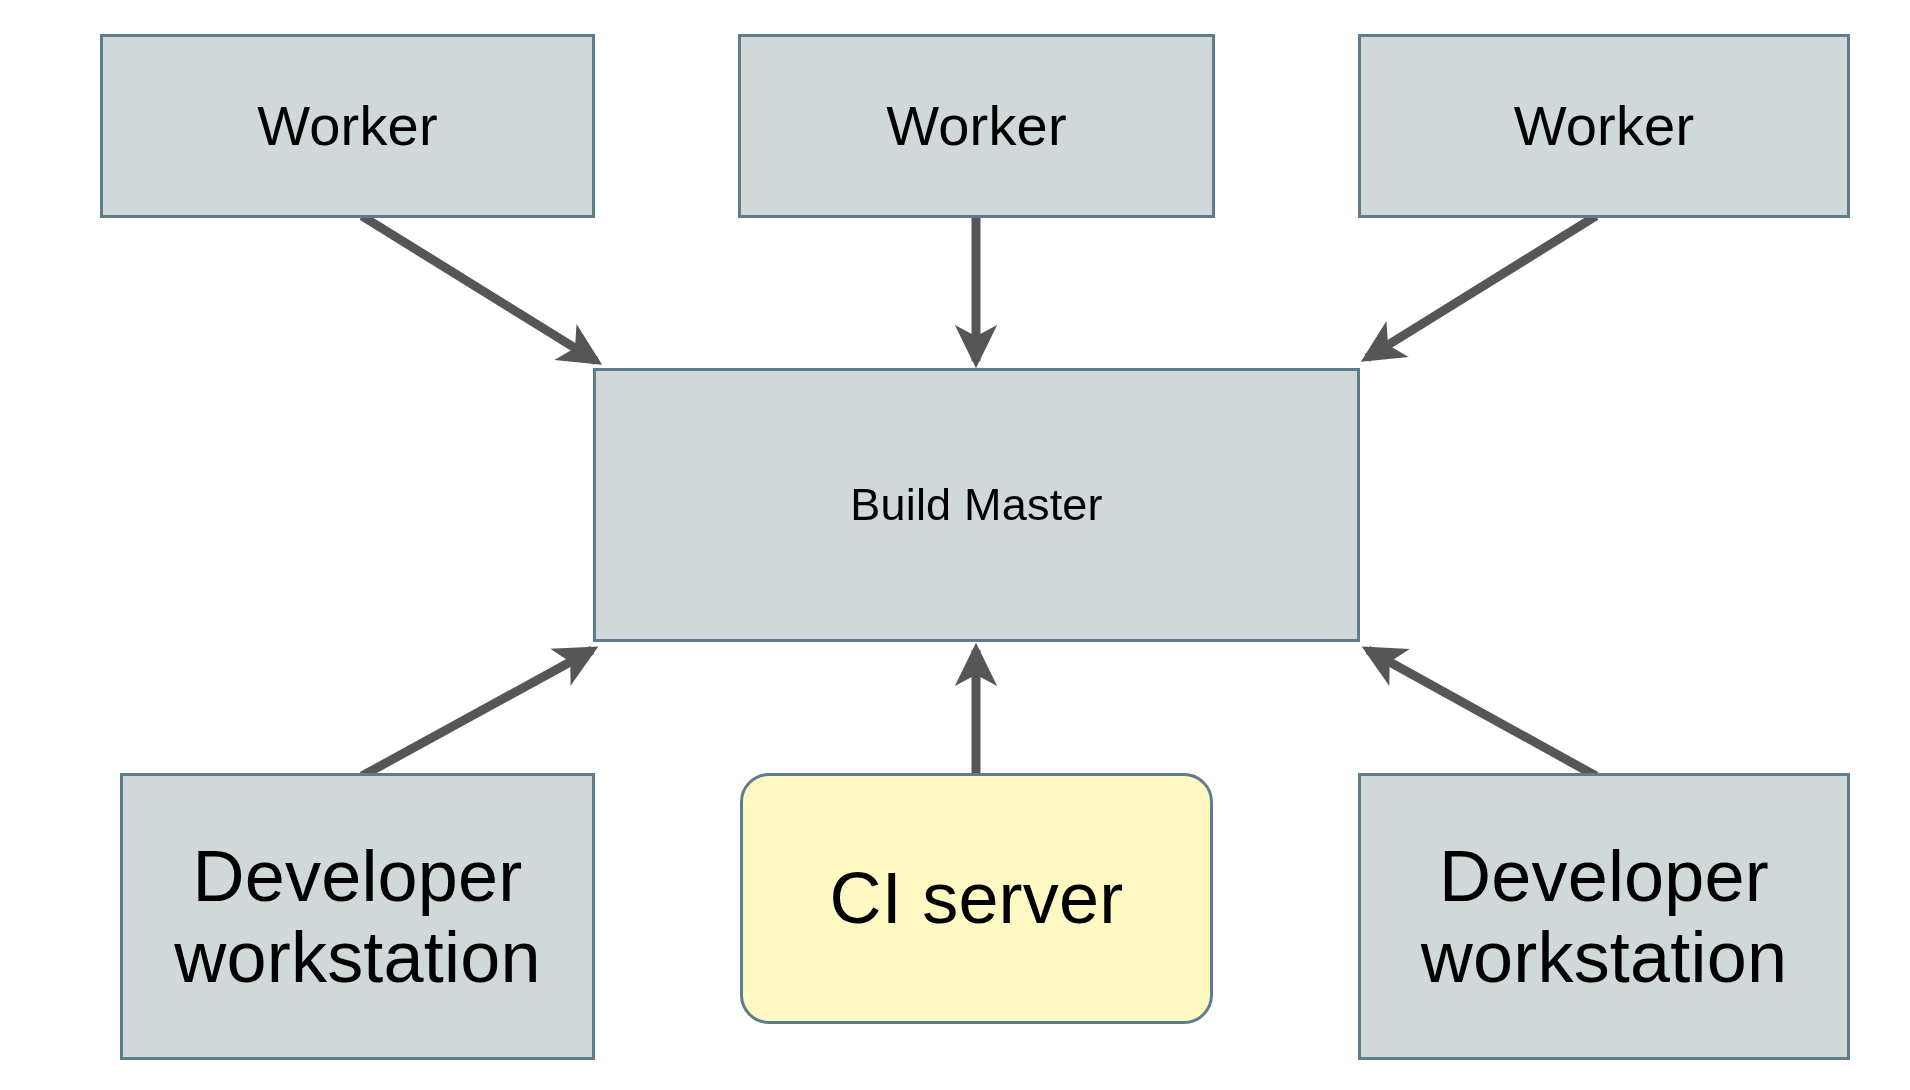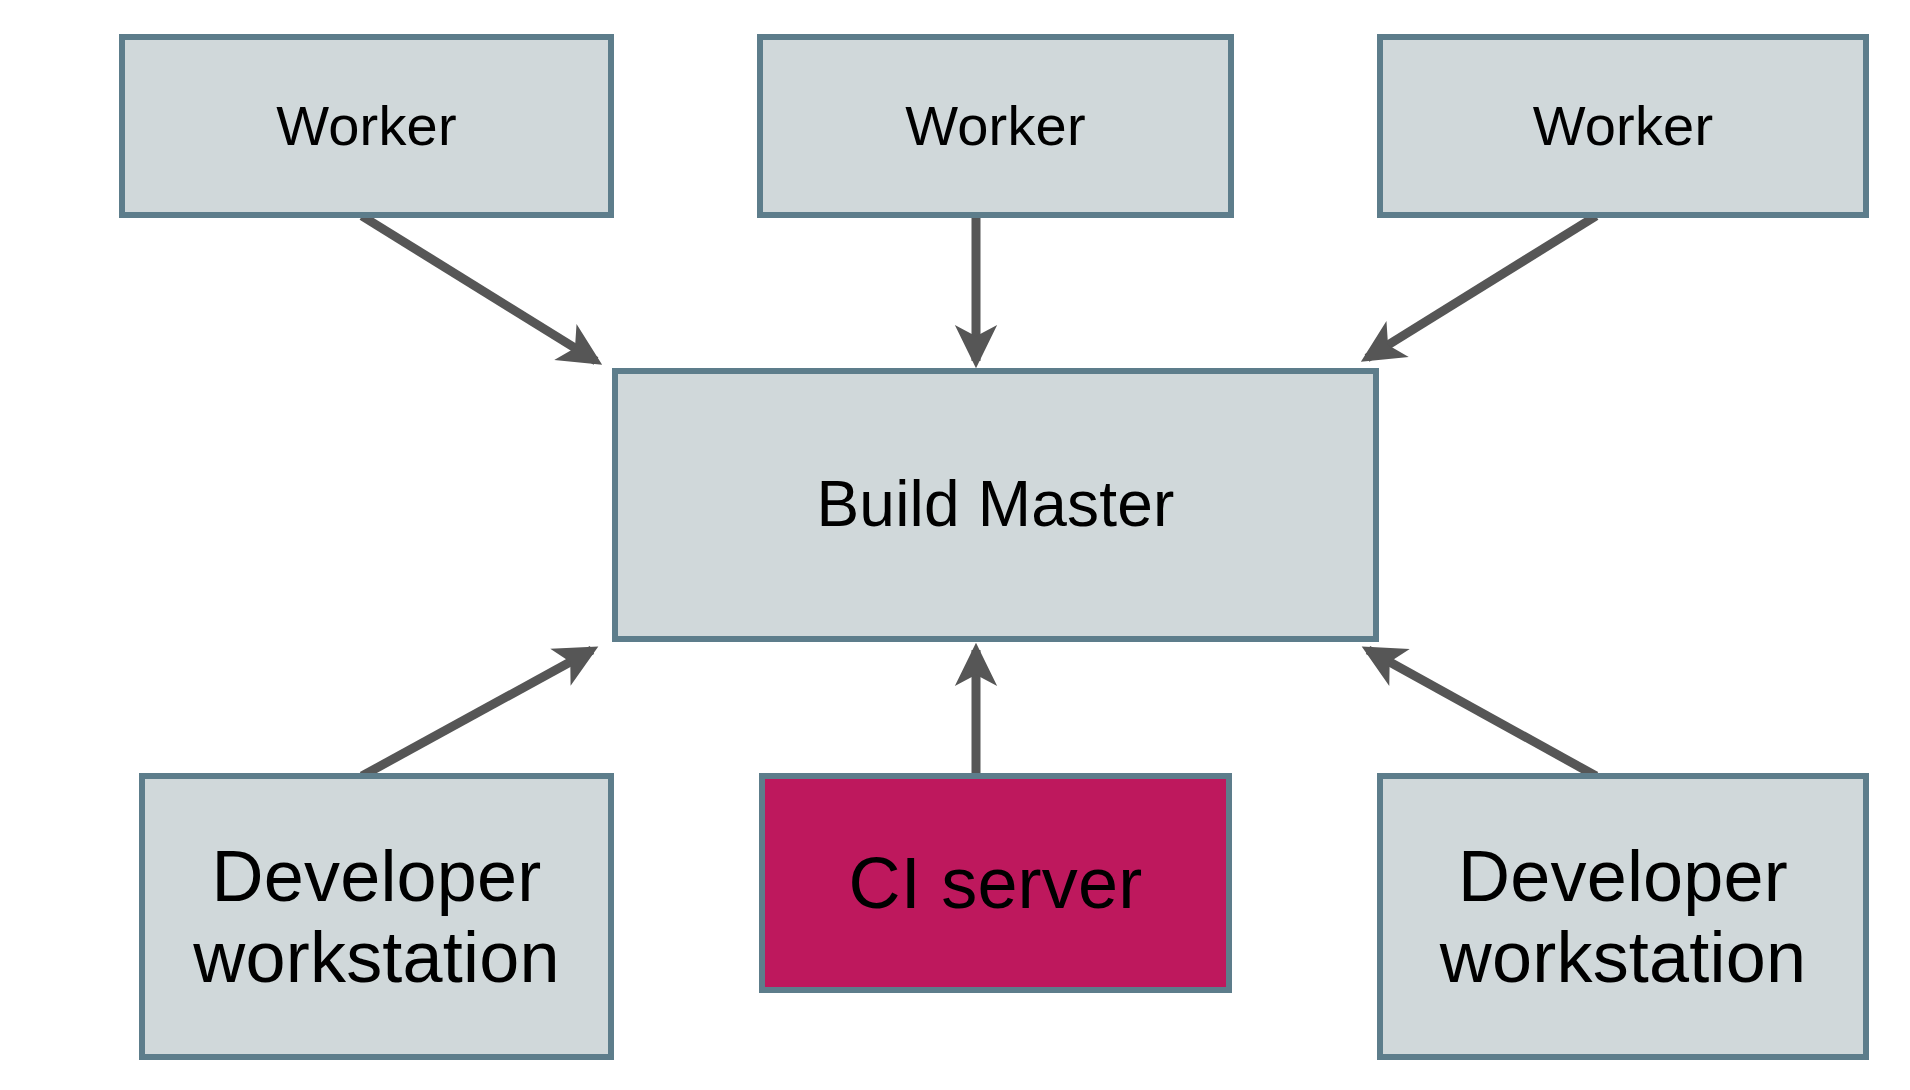--- a/index.html
+++ b/index.html
@@ -23,38 +23,37 @@
     left: 0;
     top: 0;
     width: 1910px;
     height: 1090px;
     pointer-events: none;
   }
   .node {
     position: absolute;
     box-sizing: border-box;
     background: #d0d8da;
-    border: 6px solid #701a75;
+    border: 3px solid #701a75;
     display: flex;
     align-items: center;
     justify-content: center;
     text-align: center;
     color: #000000;
     font-weight: 400;
     line-height: 1.12;
     letter-spacing: 0.2px;
-    margin-left: 19px;
   }
   .node-label {
     display: block;
     white-space: pre-line;
     padding: 0 10px;
   }
   .worker-node { font-size: 56px; }
-  .master-node { font-size: 64px; }
+  .master-node { font-size: 45px; }
   .bottom-node { font-size: 72px; }
 </style>
 </head>
 <body>
 
 <div id="canvas">
 
   <svg id="edges" viewBox="0 0 1910 1090" width="1910" height="1090" xmlns="http://www.w3.org/2000/svg">
     <defs>
       <marker id="arrowhead" markerWidth="5.2" markerHeight="5.2" refX="4.2" refY="2.6" orient="auto" markerUnits="strokeWidth">
@@ -85,21 +84,21 @@
 
   <div class="node master-node" style="left: 593px; top: 368px; width: 767px; height: 274px; background: rgb(208, 216, 218); border-color: rgb(93, 125, 139); color: rgb(0, 0, 0);">
     <span class="node-label">Build Master</span>
   </div>
 
   <div class="node bottom-node" style="left: 120px; top: 773px; width: 475px; height: 287px; background: rgb(208, 216, 218); border-color: rgb(93, 125, 139); color: rgb(0, 0, 0);">
     <span class="node-label">Developer
 workstation</span>
   </div>
 
-  <div class="node bottom-node" style="left: 740px; top: 773px; width: 473px; height: 220px; background: #be185d; border-color: rgb(93, 125, 139); color: rgb(0, 0, 0);">
+  <div class="node bottom-node" style="left: 740px; top: 773px; width: 473px; height: 251px; background: #fef9c3; border-color: rgb(93, 125, 139); color: rgb(0, 0, 0); border-radius: 29px;">
     <span class="node-label">CI server</span>
   </div>
 
   <div class="node bottom-node" style="left: 1358px; top: 773px; width: 492px; height: 287px; background: rgb(208, 216, 218); border-color: rgb(93, 125, 139); color: rgb(0, 0, 0);">
     <span class="node-label">Developer
 workstation</span>
   </div>
 
 </div>
 

